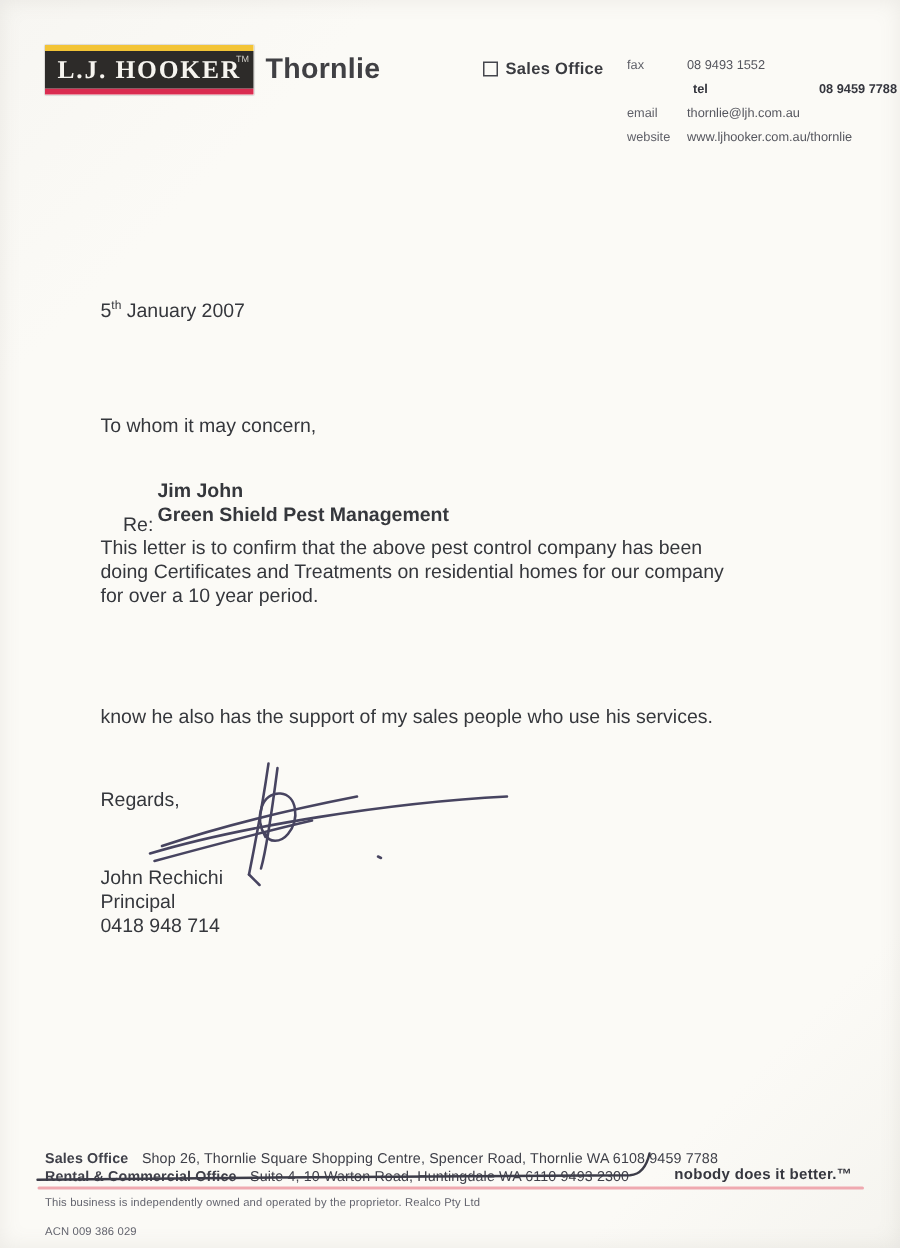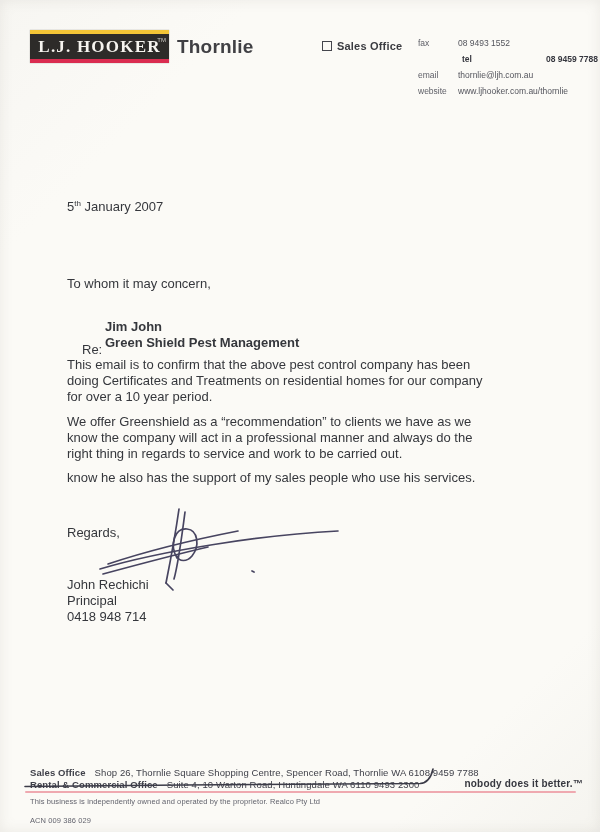--- a/index.html
+++ b/index.html
@@ -80,21 +80,21 @@
   
   .footer-row{
     left:30px;display:flex;align-items:baseline;
     font-size:9.5px;color:#3f4049;letter-spacing:.1px;white-space:nowrap;
   }
   .footer-row .flabel{font-weight:bold;margin-right:9px;}
   .footer-row-1{top:767px;}
   .footer-row-2{top:779px;}
   .strike-svg{left:0;top:758px;width:600px;height:42px;pointer-events:none;}
   .slogan{
-    right:17px;top:778px;
+    right:32px;top:778px;
     font-size:10px;font-weight:bold;color:#36373f;letter-spacing:.2px;margin-left:28px;
   }
   .footer-rule{left:25px;top:791px;width:551px;height:2px;background:#efa9b0;border-radius:1px;}
   .fine-print{
     left:30px;top:797px;display:flex;gap:10px;
     font-size:7.5px;color:#63646e;letter-spacing:.1px;white-space:nowrap;flex-direction:column;
   }
 </style>
 </head>
 <body>
@@ -138,30 +138,25 @@
 
   <div class="abs body-text date-line"><span>5</span><sup>th</sup><span> January 2007</span></div>
 
   <div class="abs body-text salutation">To whom it may concern,</div>
 
   <div class="abs body-text re-label">Re:</div>
   <div class="abs body-text re-name">Jim John</div>
   <div class="abs body-text re-company">Green Shield Pest Management</div>
 
   <div class="abs body-text para para-1">
-    <div>This email is to confirm that the above pest control company has been</div>
+    <div>This letter is to confirm that the above pest control company has been</div>
     <div>doing Certificates and Treatments on residential homes for our company</div>
     <div>for over a 10 year period.</div>
   </div>
 
-  <div class="abs body-text para para-2">
-    <div>We offer Greenshield as a “recommendation” to clients we have as we</div>
-    <div>know the company will act in a professional manner and always do the</div>
-    <div>right thing in regards to service and work to be carried out.</div>
-  </div>
 
   <div class="abs body-text para para-3">
     <div>know he also has the support of my sales people who use his services.</div>
   </div>
 
   <div class="abs body-text closing">Regards,</div>
 
   <svg class="abs signature-svg" viewBox="0 0 260 95">
     <g fill="none" stroke="#474460" stroke-width="1.7" stroke-linecap="round">
       <path d="M10,66 C70,48 170,32 248,28"></path>

